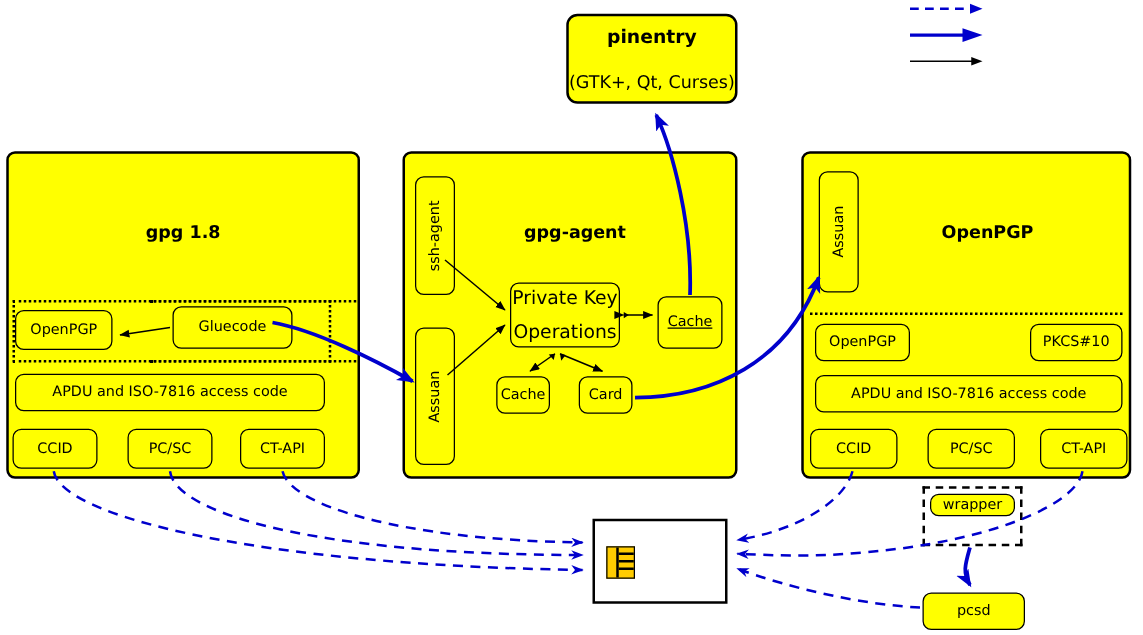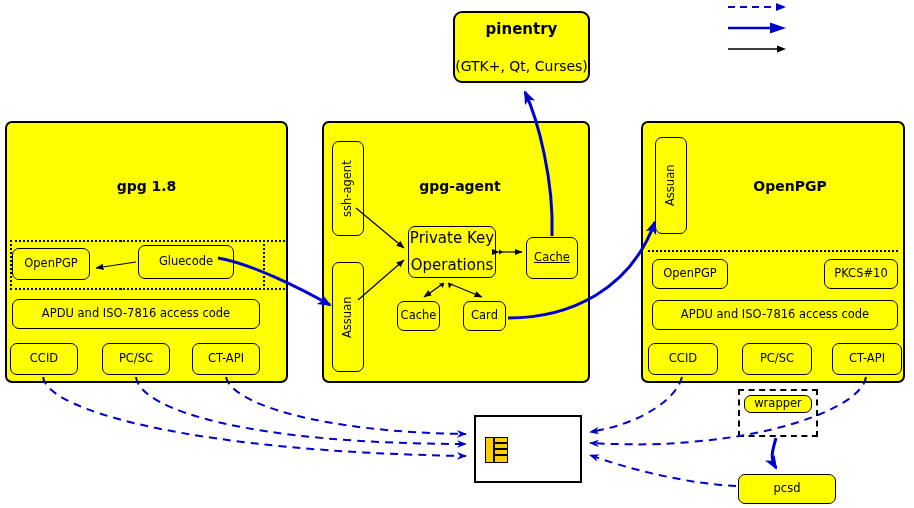--- a/index.html
+++ b/index.html
@@ -110,21 +110,21 @@
   <div class="node" style="left:824px;top:259px;width:74px;height:30px;">PKCS#10</div>
 
   <div class="node" style="left:652px;top:300px;width:246px;height:30px;">APDU and ISO-7816 access code</div>
 
   <div class="node" style="left:648px;top:343px;width:70px;height:32px;">CCID</div>
   <div class="node" style="left:742px;top:343px;width:70px;height:32px;">PC/SC</div>
   <div class="node" style="left:832px;top:343px;width:70px;height:32px;">CT-API</div>
 
   <div class="dashed-region" style="left:738px;top:389px;width:80px;height:48px;"></div>
   <div class="node" style="left:744px;top:395px;width:68px;height:18px;">wrapper</div>
-  <div class="node" style="left:738px;top:474px;width:98px;height:30px;">pcsd</div>
+  <div class="node" style="left:738px;top:474px;width:82px;height:30px;">pcsd</div>
 
   <div id="smartcard" style="left:474px;top:415px;width:108px;height:68px;"></div>
   <div id="chip" style="left:485px;top:437px;width:21px;height:24px;">
     <div class="bar" style="left:7px;top:0px;width:2px;height:24px;"></div>
     <div class="bar" style="left:9px;top:4px;width:12px;height:2px;"></div>
     <div class="bar" style="left:9px;top:10px;width:12px;height:2px;"></div>
     <div class="bar" style="left:9px;top:16px;width:12px;height:2px;"></div>
   </div>
 
   <svg id="edges">

